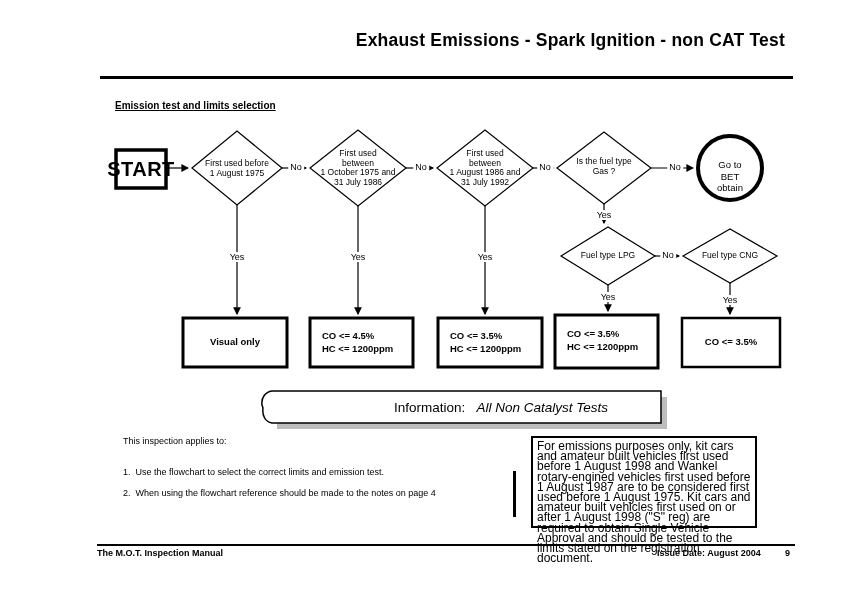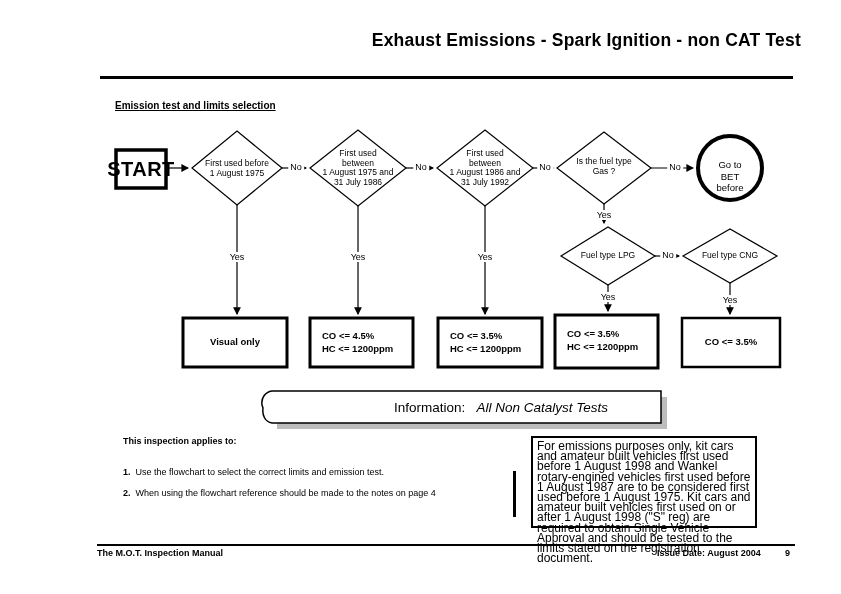--- a/index.html
+++ b/index.html
@@ -7,36 +7,36 @@
   .page {
     position:relative; width:841px; height:594px; background:var(--paper);
     font-family:"Liberation Sans", sans-serif; color:var(--ink); overflow:hidden;
     margin:0 auto;
   }
   .abs { position:absolute; }
   .lbl { position:absolute; transform:translate(-50%,-50%); text-align:center; white-space:nowrap; }
   .leftlbl { position:absolute; transform:translateY(-50%); text-align:left; white-space:nowrap; }
   .onln { background:var(--paper); padding:0 2px; }
   .title-row {
-    position:absolute; left:108px; top:30px; width:693px;
+    position:absolute; left:92px; top:30px; width:693px;
     display:flex; justify-content:flex-end; align-items:baseline; gap:10px;
   }
   .title-text { font-size:17.5px; font-weight:bold; letter-spacing:0.2px; }
   .section-num { font-size:50px; font-weight:bold; line-height:0.9; letter-spacing:1px; }
   .title-rule { position:absolute; left:100px; top:76px; width:693px; height:2.5px; background:var(--ink); }
   .subtitle { position:absolute; left:115px; top:100px; font-size:10px; font-weight:bold; text-decoration:underline; }
   .diamond-lbl { font-size:8.5px; line-height:9.5px; }
   .yn { font-size:9px; }
   .start-lbl { font-size:20px; font-weight:bold; letter-spacing:0.5px; }
   .term-lbl { font-size:9.5px; line-height:11.5px; }
   .result-lbl { font-size:9.5px; font-weight:bold; line-height:12.5px; }
   .banner-text { position:absolute; left:465px; top:407px; transform:translate(-50%,-50%); font-size:13.5px; white-space:nowrap;margin-left:36px; }
   .banner-text .it { font-style:italic; }
   .note { font-size:9px; line-height:10.5px; }
-  .note b { font-weight:bold; }
+  .note b { font-weight:normal; }
   .note-item { display:flex; gap:5px; }
   .side-box {
     position:absolute; left:531px; top:436px; width:226px; height:92px;
     border:2px solid var(--ink); box-sizing:border-box; padding:3px 4px;
     font-size:12px; line-height:10.2px;
   }
   .change-bar { position:absolute; left:513px; top:471px; width:3px; height:46px; background:var(--ink); }
   .footer-rule { position:absolute; left:97px; top:544px; width:698px; height:1.5px; background:var(--ink); }
   .footer-text { font-size:9px; font-weight:bold; }
   svg.canvas { position:absolute; left:0; top:0; }
@@ -95,21 +95,21 @@
 
   <div class="lbl start-lbl" style="left:141px; top:169px;">START</div>
 
   <div class="lbl diamond-lbl" style="left:237px; top:168px;">
     <div>First used before</div>
     <div>1 August 1975</div>
   </div>
   <div class="lbl diamond-lbl" style="left:358px; top:168px;">
     <div>First used</div>
     <div>between</div>
-    <div>1 August 1975 and</div>
+    <div>1 October 1975 and</div>
     <div>31 July 1986</div>
   </div>
   <div class="lbl diamond-lbl" style="left:485px; top:168px;">
     <div>First used</div>
     <div>between</div>
     <div>1 August 1986 and</div>
     <div>31 July 1992</div>
   </div>
   <div class="lbl diamond-lbl" style="left:604px; top:166px;">
     <div>Is the fuel type</div>
@@ -117,21 +117,21 @@
   </div>
   <div class="lbl diamond-lbl" style="left:608px; top:256px;">
     <div>Fuel type LPG</div>
   </div>
   <div class="lbl diamond-lbl" style="left:730px; top:256px;">
     <div>Fuel type CNG</div>
   </div>
   <div class="lbl term-lbl" style="left:730px; top:176px;">
     <div>Go to</div>
     <div>BET</div>
-    <div>before</div>
+    <div>obtain</div>
   </div>
 
   <div class="lbl yn onln" style="left:296px; top:167px;">No</div>
   <div class="lbl yn onln" style="left:421px; top:167px;">No</div>
   <div class="lbl yn onln" style="left:545px; top:167px;">No</div>
   <div class="lbl yn onln" style="left:675px; top:167px;">No</div>
   <div class="lbl yn onln" style="left:668px; top:255px;">No</div>
   <div class="lbl yn onln" style="left:237px; top:257px;">Yes</div>
   <div class="lbl yn onln" style="left:358px; top:257px;">Yes</div>
   <div class="lbl yn onln" style="left:485px; top:257px;">Yes</div>

